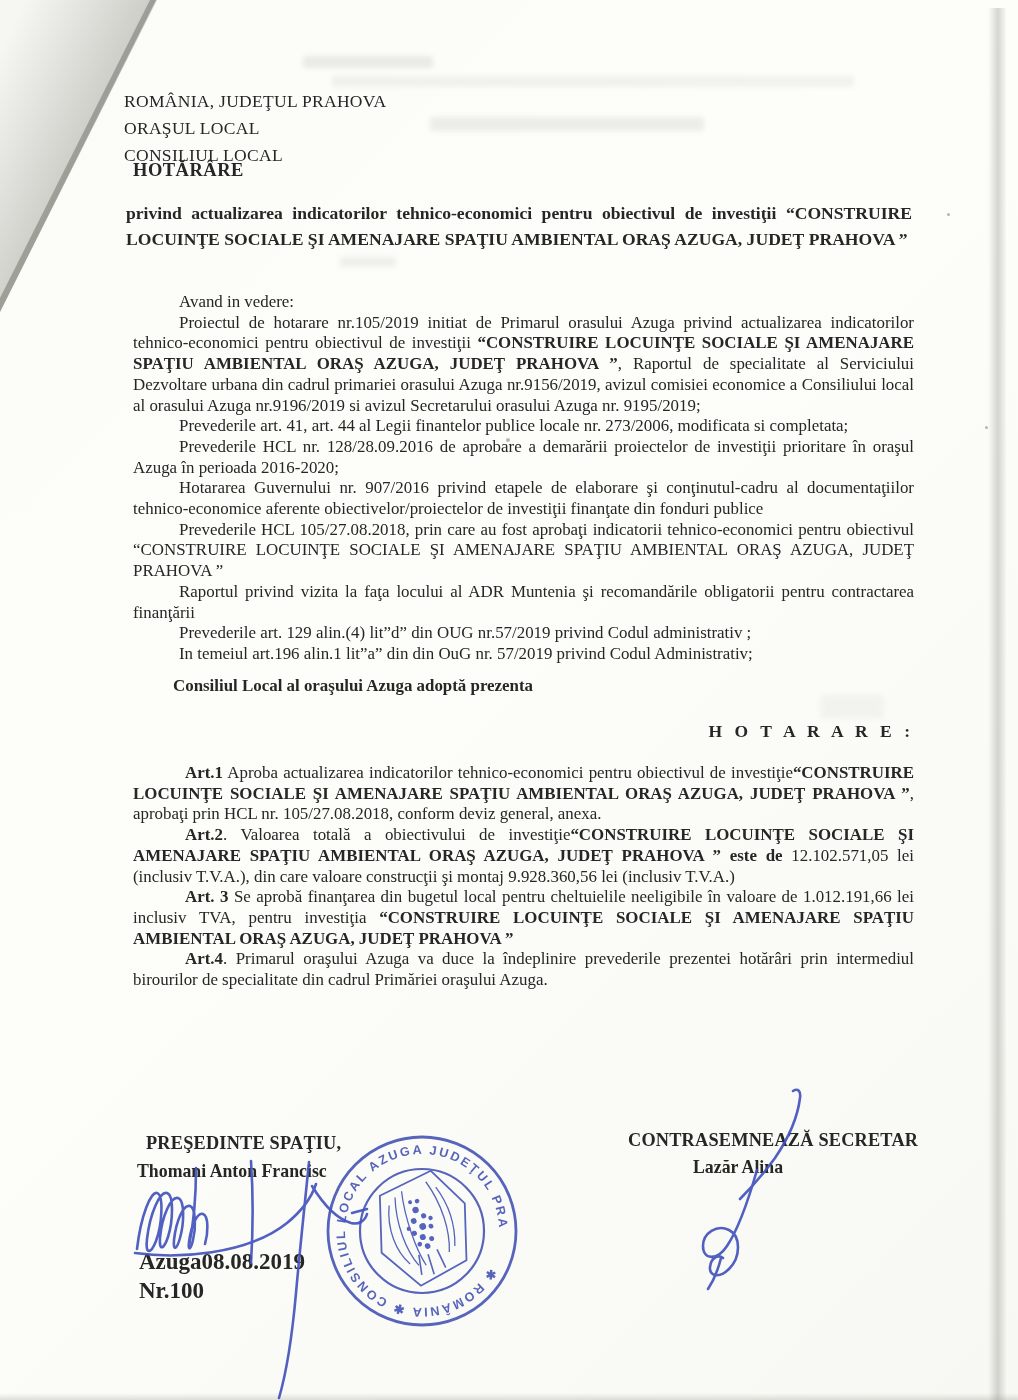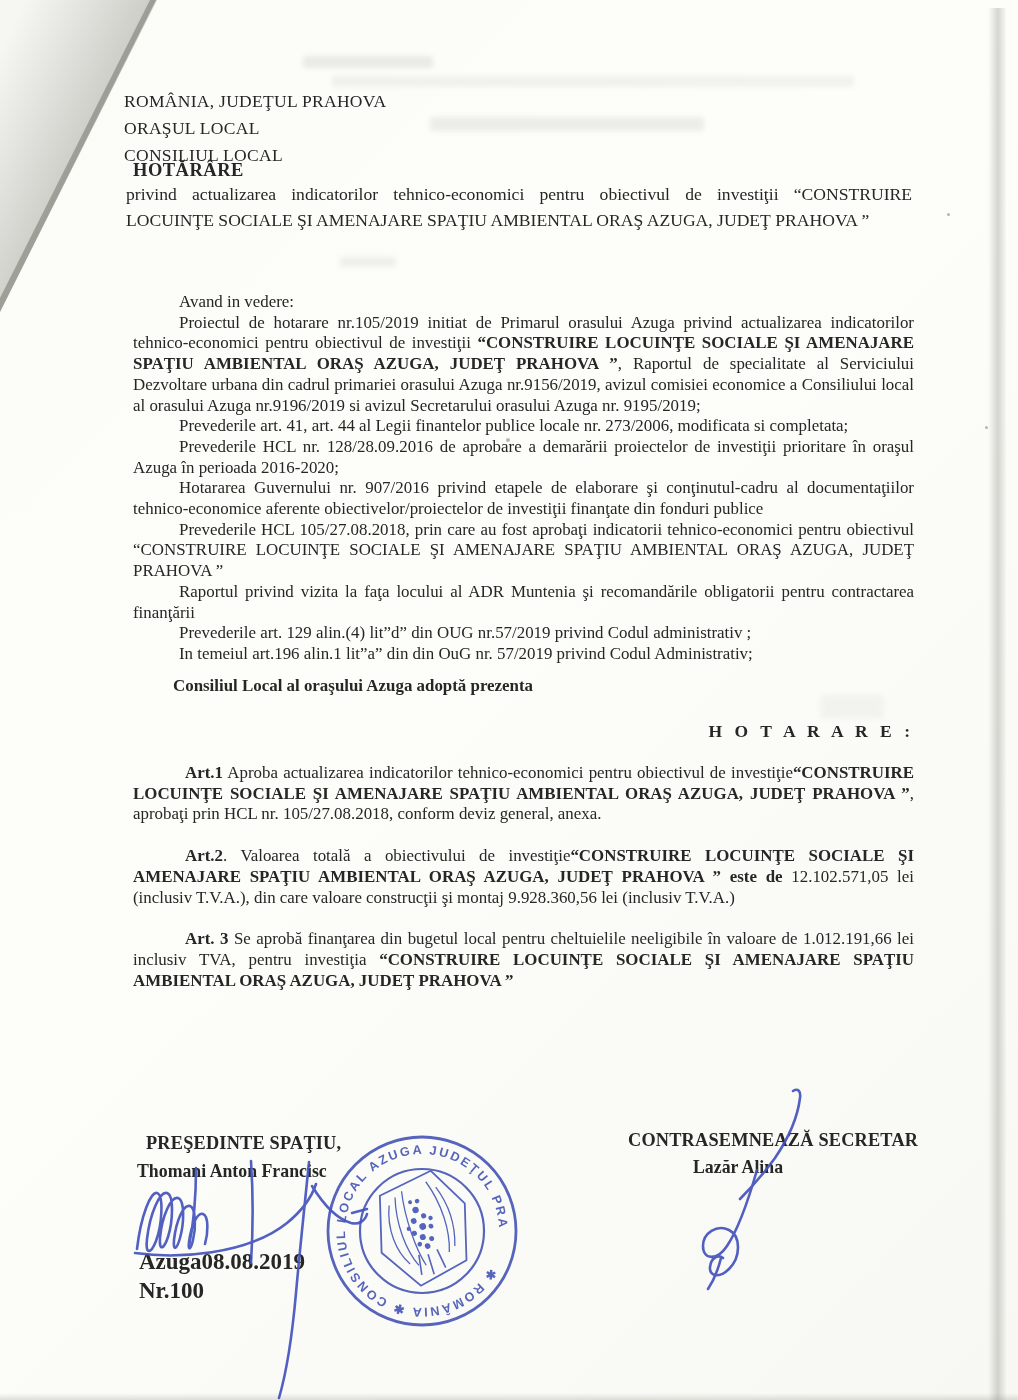--- a/index.html
+++ b/index.html
@@ -40,27 +40,27 @@
   .edge-bottom{
     position:absolute;left:0;bottom:0;width:100%;height:7px;
     background:linear-gradient(to bottom,rgba(0,0,0,0),rgba(120,120,112,.22));
   }
   
   .ghost{position:absolute;background:#8e8e84;filter:blur(2.5px);border-radius:3px;}
   .speck{position:absolute;width:3px;height:3px;border-radius:50%;background:#8a8a82;opacity:.6;}
 
   .header{position:absolute;left:124px;top:88px;font-size:17.5px;line-height:27px;letter-spacing:.3px;}
   .title{position:absolute;left:133px;top:160px;width:760px;font-weight:bold;font-size:18.5px;letter-spacing:.5px;}
-  .subtitle{position:absolute;left:126px;top:182px;width:786px;font-weight:normal;font-size:17.6px;line-height:25.6px;text-align:justify;}
+  .subtitle{position:absolute;left:126px;top:201px;width:786px;font-weight:bold;font-size:17.6px;line-height:25.6px;text-align:justify;}
 
   .body{position:absolute;left:133px;top:292px;width:781px;font-size:16.9px;line-height:20.7px;text-align:justify;}
   .body p{margin:0;text-indent:46px;}
   .body p.adopt{text-indent:40px;font-weight:bold;margin-top:11px;}
   .decision-heading{font-weight:bold;text-align:right;letter-spacing:4px;margin:25px 0 21px 0;font-size:17.5px;text-indent:0;}
-  .body p.article{text-indent:52px;margin-top:21px;}
+  .body p.article{text-indent:52px;}
   .b{font-weight:bold;}
 
   .sig-label{position:absolute;font-weight:bold;font-size:18.3px;letter-spacing:.2px;}
   .sig-name{position:absolute;font-weight:bold;font-size:17.8px;}
   .footer-line{position:absolute;font-weight:bold;font-size:23px;}
 
   .stamp{position:absolute;left:322px;top:1131px;opacity:.88;}
   .ink{position:absolute;left:0;top:0;pointer-events:none;}
 </style>
 </head>
@@ -101,20 +101,21 @@
     <p><span>Hotararea Guvernului nr. 907/2016 privind etapele de elaborare şi conţinutul-cadru al documentaţiilor tehnico-economice aferente obiectivelor/proiectelor de investiţii finanţate din fonduri publice</span></p>
     <p><span>Prevederile HCL 105/27.08.2018, prin care au fost aprobaţi indicatorii tehnico-economici pentru obiectivul  “CONSTRUIRE LOCUINŢE SOCIALE ŞI AMENAJARE SPAŢIU AMBIENTAL ORAŞ AZUGA, JUDEŢ PRAHOVA ”</span></p>
     <p><span>Raportul privind vizita la faţa locului  al ADR Muntenia şi recomandările obligatorii pentru contractarea  finanţării</span></p>
     <p><span>Prevederile art. 129 alin.(4) lit”d” din  OUG nr.57/2019 privind Codul administrativ ;</span></p>
     <p><span>In temeiul art.196 alin.1 lit”a” din din OuG nr. 57/2019 privind Codul Administrativ;</span></p>
     <p class="adopt">Consiliul Local al oraşului Azuga adoptă prezenta</p>
     <div class="decision-heading">H O T A R A R E :</div>
     <p class="article"><span class="b">Art.1</span><span>      Aproba  actualizarea  indicatorilor  tehnico-economici    pentru  obiectivul  de investiţie</span><span class="b">“CONSTRUIRE LOCUINŢE SOCIALE ŞI AMENAJARE SPAŢIU AMBIENTAL ORAŞ AZUGA, JUDEŢ PRAHOVA ”</span><span>, aprobaţi prin HCL nr. 105/27.08.2018,  conform deviz general, anexa.</span></p>
     <p class="article"><span class="b">Art.2</span><span>. Valoarea totală a obiectivului de investiţie</span><span class="b">“CONSTRUIRE LOCUINŢE SOCIALE ŞI AMENAJARE SPAŢIU AMBIENTAL ORAŞ AZUGA, JUDEŢ PRAHOVA ” este de </span><span>12.102.571,05 lei (inclusiv T.V.A.), din care valoare construcţii şi montaj 9.928.360,56 lei (inclusiv T.V.A.)</span></p>
     <p class="article"><span class="b">Art. 3</span><span> Se aprobă finanţarea din bugetul  local  pentru cheltuielile  neeligibile  în  valoare de 1.012.191,66  lei  inclusiv  TVA,  pentru  investiţia  </span><span class="b">“CONSTRUIRE LOCUINŢE  SOCIALE ŞI AMENAJARE SPAŢIU AMBIENTAL ORAŞ AZUGA, JUDEŢ PRAHOVA ”</span></p>
+    <p class="article"><span class="b">Art.4</span><span>. Primarul  oraşului  Azuga  va  duce  la  îndeplinire  prevederile  prezentei  hotărâri  prin intermediul birourilor de specialitate din cadrul Primăriei oraşului Azuga.</span></p>
   </div>
 
   <div class="sig-label" style="left:146px;top:1133px;">PREŞEDINTE SPAŢIU,</div>
   <div class="sig-name" style="left:137px;top:1161px;">Thomani Anton Francisc</div>
   <div class="sig-label" style="left:628px;top:1130px;">CONTRASEMNEAZĂ  SECRETAR</div>
   <div class="sig-name" style="left:693px;top:1157px;">Lazăr Alina</div>
   <div class="footer-line" style="left:139px;top:1249px;">Azuga08.08.2019</div>
   <div class="footer-line" style="left:139px;top:1278px;">Nr.100</div>
 
   <svg class="stamp" width="200" height="200" viewBox="-100 -100 200 200">

